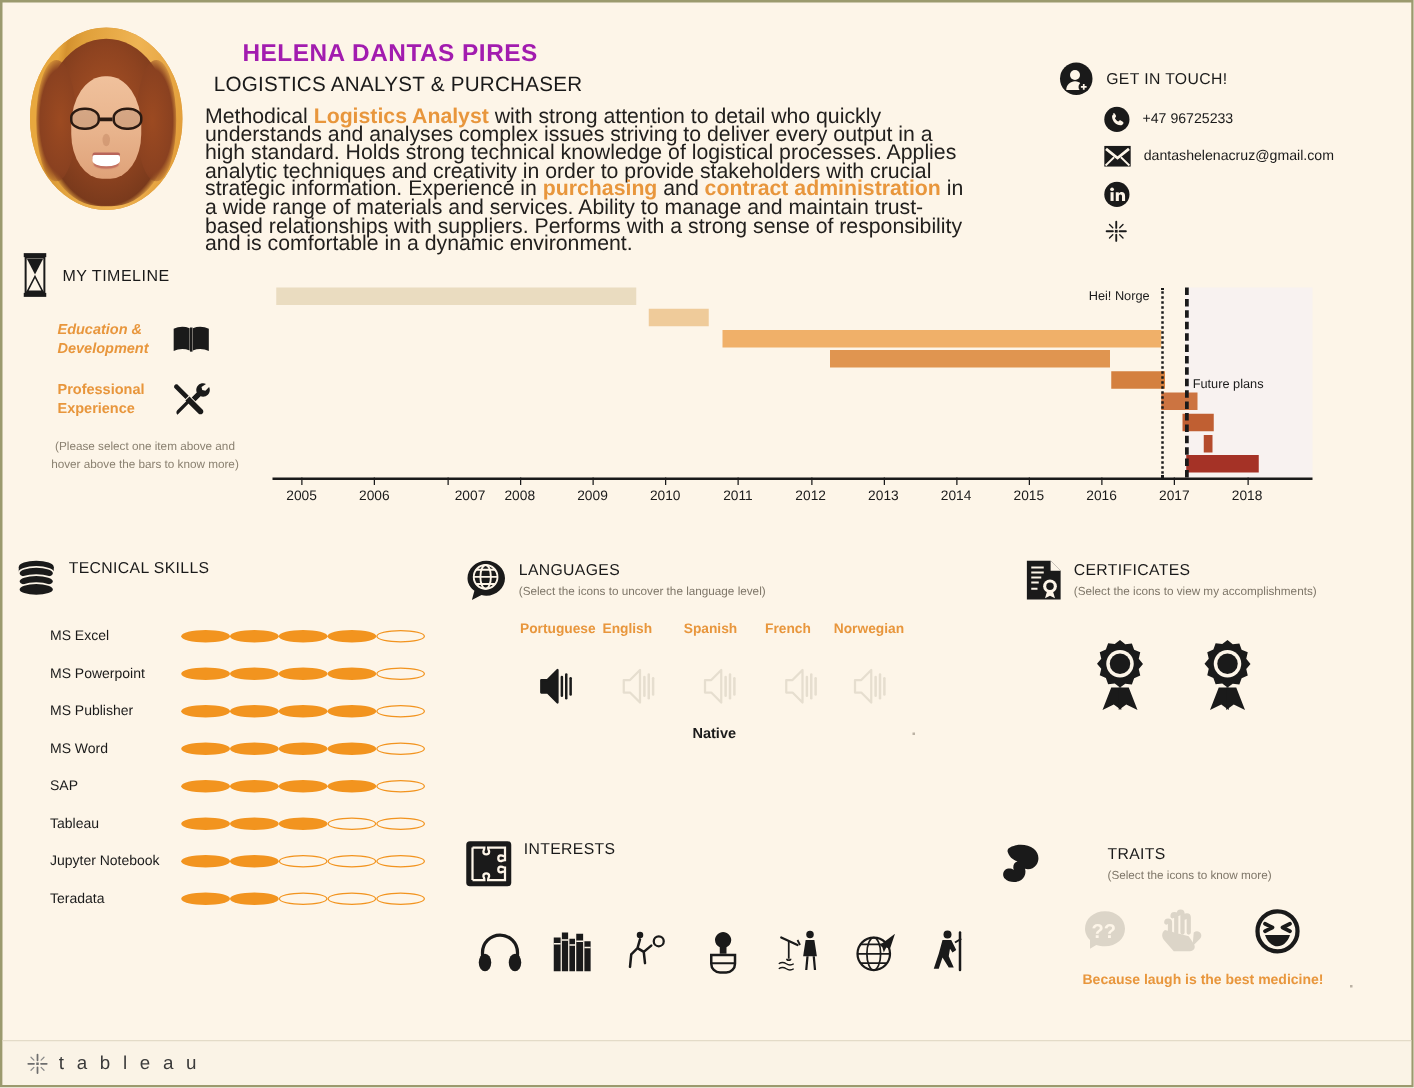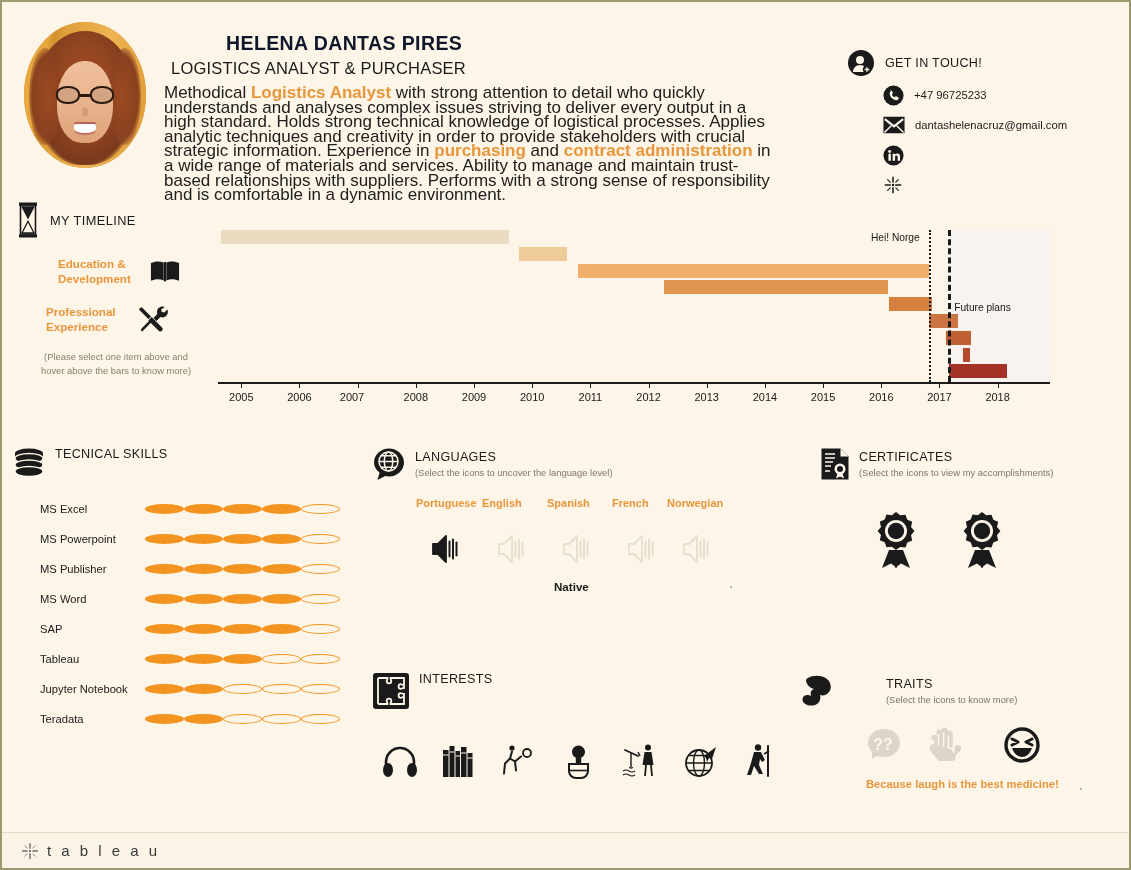--- a/index.html
+++ b/index.html
@@ -50,21 +50,21 @@
   .ph-glasses i.l { left:0; } .ph-glasses i.r { right:0; }
   .ph-glasses b { position:absolute; left:42%; top:45%; width:16%; height:2.5px; background:#2A1A12; }
   .ph-mouth { position:absolute; left:41%; top:70%; width:18%; height:6%;
     background:#FFF; border-radius: 2px 2px 60% 60%;
     box-shadow: 0 -2px 0 0 #B8655A, 0 3px 1px -1px #C2705F; }
   .ph-nose { position:absolute; left:47.5%; top:58%; width:5%; height:7%;
     border-radius:50%; background:rgba(190,130,95,.45); }
 
   #name {
     position: absolute; left: 192px; top: 30px;
-    font-size: 19.5px; font-weight: bold; letter-spacing: .4px; color: #0f172a; margin-left: 32px;
+    font-size: 19.5px; font-weight: bold; letter-spacing: .4px; color: #a21caf;
   }
   #role {
     position: absolute; left: 169px; top: 57px;
     font-size: 16.5px; color: #1A1A1A; letter-spacing: .2px;
   }
   #summary {
     position: absolute; left: 162px; top: 84px; width: 616px;
     font-size: 17px; line-height: 14.6px; color: #22201E;
   }
   #summary .hl { color: #E8963C; font-weight: bold; }
@@ -76,21 +76,21 @@
   .ct-row { display:flex; align-items:center; gap:10px; height:30px; margin-left: 36px; }
   .ct-row .txt { font-size: 11.3px; color: #1A1A1A; }
   .ic { flex: 0 0 auto; display:inline-flex; align-items:center; justify-content:center; }
 
   
   #tl-head { position:absolute; left:14px; top:200px; display:flex; align-items:center; gap:10px; }
   #tl-head .lbl { font-size:12.8px; color:#1A1A1A; letter-spacing:.4px; }
 
   .tl-opt { position:absolute; display:flex; align-items:center; }
   .tl-opt .txt { width:92px; font-size:11.6px; font-weight:bold; color:#E8963C; line-height:15px; }
-  #tl-opt-edu { left:56px; top:254px; }
+  #tl-opt-edu { left:44px; top:254px;font-style:italic; }
   #tl-opt-prof { left:44px; top:302px; }
   #tl-hint {
     position:absolute; left:34px; top:348px; width:160px; text-align:center;
     font-size:9.4px; line-height:14px; color:#8A8madeup;
     color:#8A8070;
   }
 
   
   #gantt { position:absolute; left:216px; top:228px; width:832px; height:152px; }
   #gantt .future-shade { position:absolute; top:0; height:152px; background:#F8F2F0; }
@@ -295,21 +295,21 @@
       <div class="vline dashed" style="left: 730.182px;"></div>
       <div class="ann" style="left: 736.182px; top: 72px;">Future plans</div>
     </div>
   <div id="axis">
       <div class="line" style="width: 832px;"></div>
       <div class="tick" style="left: 23.2727px;"></div>
       <div class="tlab" style="left: 23.2727px;">2005</div>
       <div class="tick" style="left: 81.4545px;"></div>
       <div class="tlab" style="left: 81.4545px;">2006</div>
       <div class="tick" style="left: 139.636px;"></div>
-      <div class="tlab" style="left: 134px;">2007</div>
+      <div class="tlab" style="left: 158px;">2007</div>
       <div class="tick" style="left: 197.818px;"></div>
       <div class="tlab" style="left: 197.818px;">2008</div>
       <div class="tick" style="left: 256px;"></div>
       <div class="tlab" style="left: 256px;">2009</div>
       <div class="tick" style="left: 314.182px;"></div>
       <div class="tlab" style="left: 314.182px;">2010</div>
       <div class="tick" style="left: 372.364px;"></div>
       <div class="tlab" style="left: 372.364px;">2011</div>
       <div class="tick" style="left: 430.545px;"></div>
       <div class="tlab" style="left: 430.545px;">2012</div>

